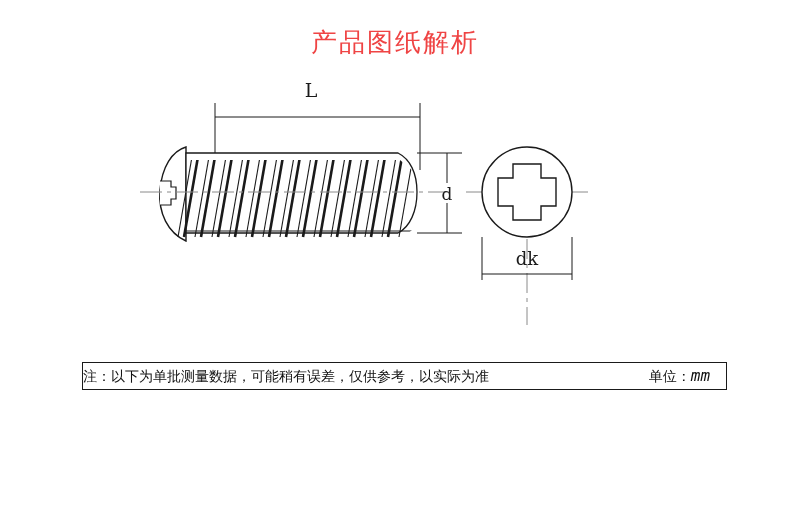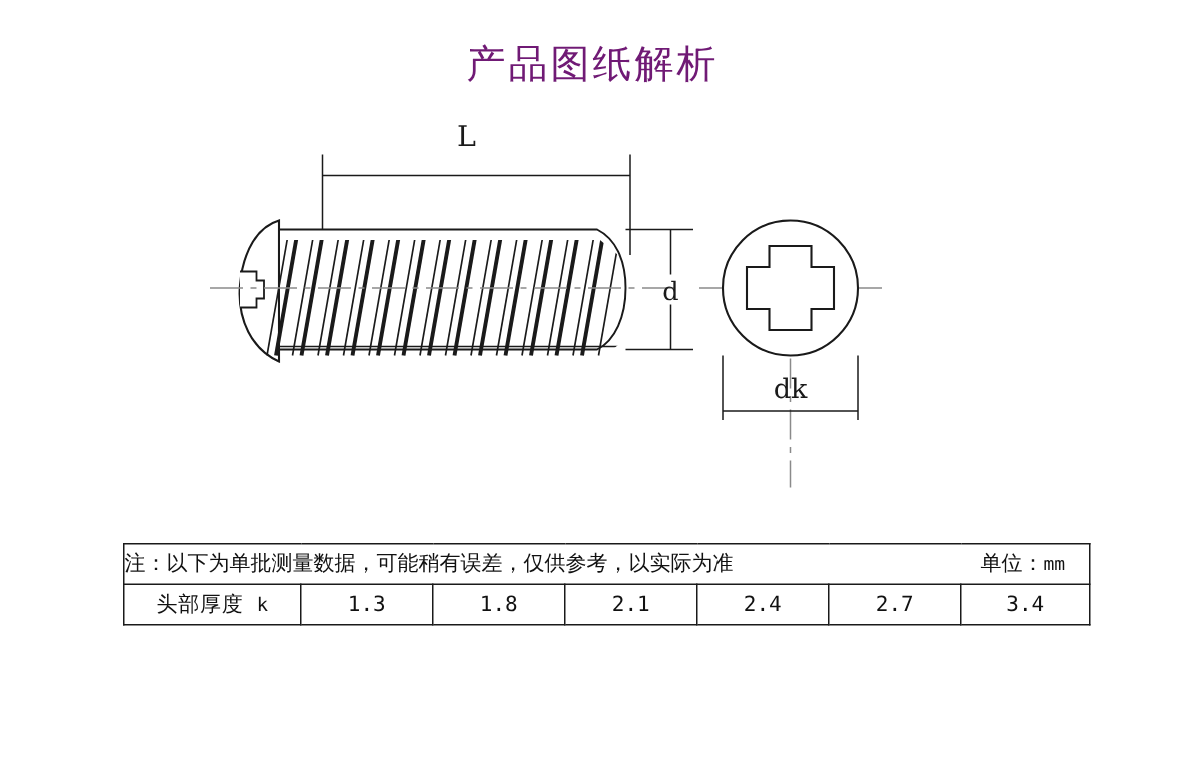--- a/index.html
+++ b/index.html
@@ -26,21 +26,21 @@
   
   #title {
     position: absolute;
     left: 0;
     top: 25px;
     width: 790px;
     text-align: center;
     font-family: "DejaVu Sans", "Liberation Sans", sans-serif;
     font-size: 26px;
     letter-spacing: 2px;
-    color: #701a75;
+    color: #ef4444;
     white-space: nowrap;
   }
 
   
   #drawing {
     position: absolute;
     left: 0;
     top: 75px;
     width: 790px;
     height: 260px;
@@ -87,21 +87,22 @@
     align-items: center;
     width: 100%;
   }
   td.note-cell .note-text { letter-spacing: 0px; }
   td.note-cell .unit-text {
     font-family: "DejaVu Sans", "Liberation Sans", sans-serif;
     padding-right: 16px;
   }
   td.note-cell .unit-text .unit-mm {
     font-family: "DejaVu Sans Mono", "Liberation Mono", monospace;
-    font-size: 12px;
+    font-size: 16px;
+    font-style: italic;
   }
   td.rowlabel {
     font-family: "DejaVu Sans", "Liberation Sans", sans-serif;
     font-size: 15px;
     letter-spacing: 0.5px;
   }
   td.rowlabel .sym {
     font-family: "DejaVu Sans Mono", "Liberation Mono", monospace;
     font-size: 12.5px;
     letter-spacing: 0;
@@ -229,26 +230,17 @@
       </colgroup>
       <tbody>
         <tr>
           <td class="note-cell" colspan="7">
             <span class="note-inner">
               <span class="note-text">注：以下为单批测量数据，可能稍有误差，仅供参考，以实际为准</span>
               <span class="unit-text"><span>单位：</span><span class="unit-mm">mm</span></span>
             </span>
           </td>
         </tr>
-        <tr>
-          <td class="rowlabel"><span>头部厚度</span> <span class="sym">k</span></td>
-          <td>1.3</td>
-          <td>1.8</td>
-          <td>2.1</td>
-          <td>2.4</td>
-          <td>2.7</td>
-          <td>3.4</td>
-        </tr>
       </tbody>
     </table>
   </div>
 
 </div>
 
 </body></html>

